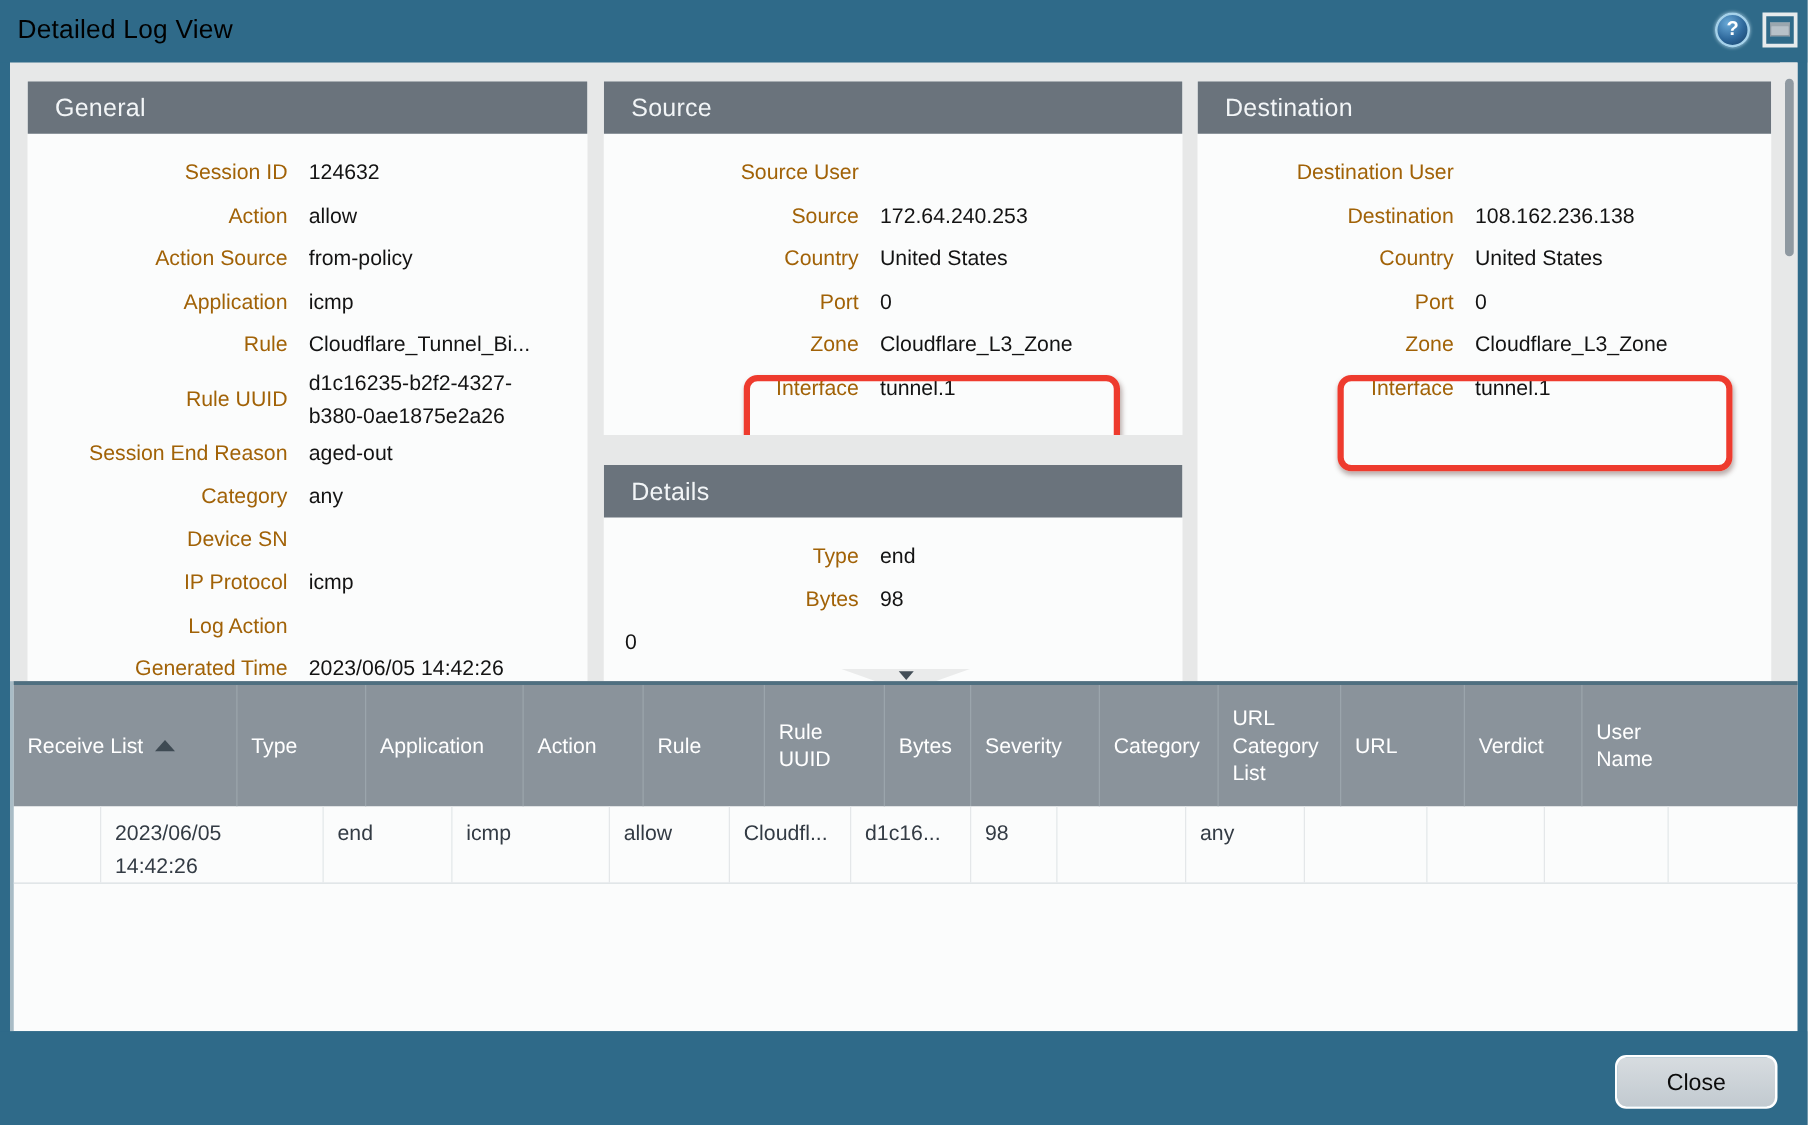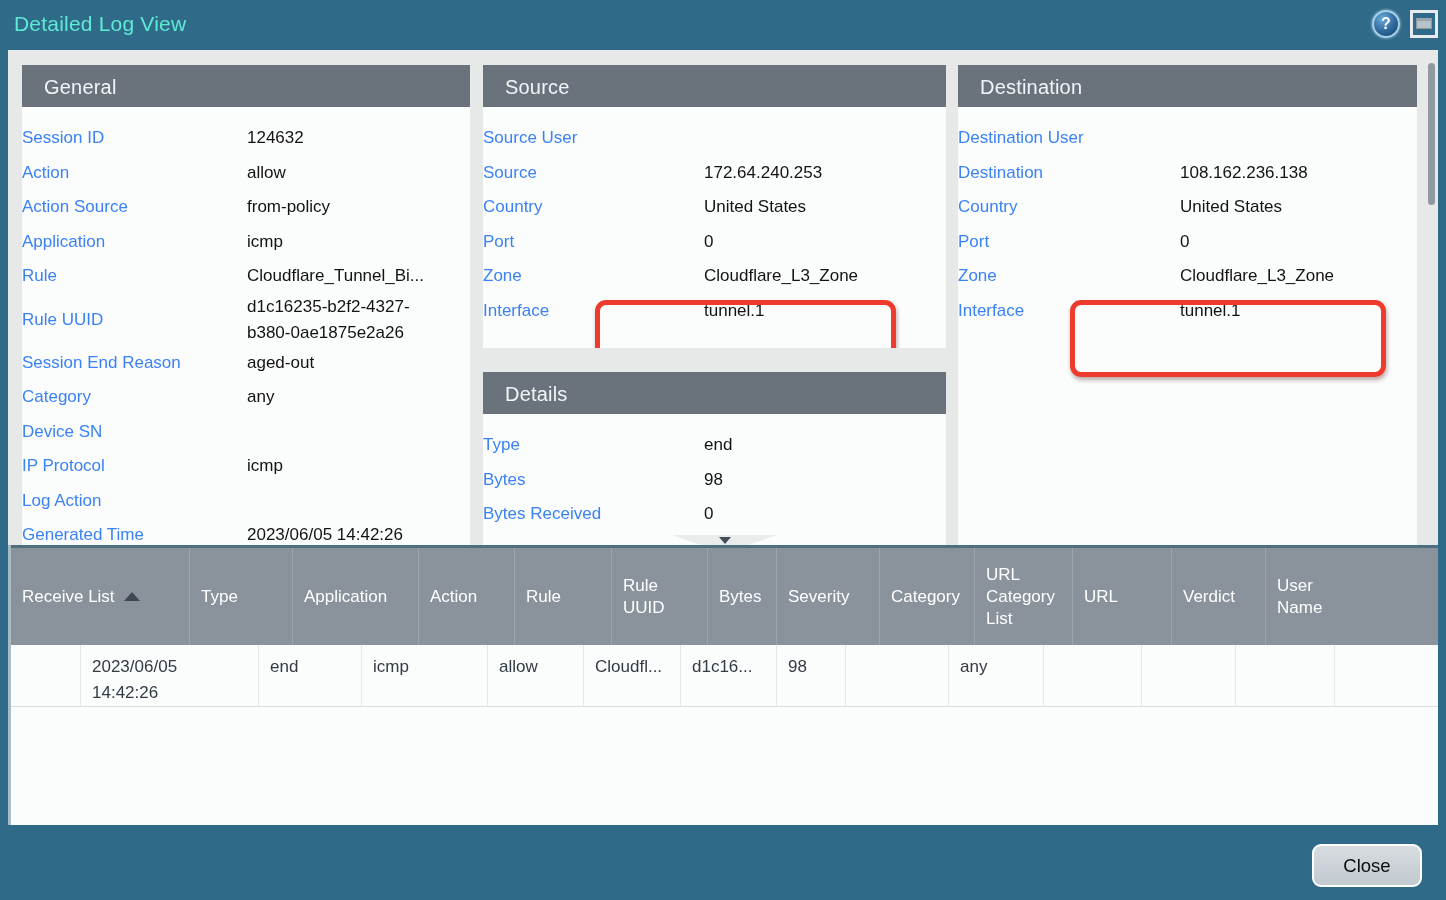--- a/index.html
+++ b/index.html
@@ -8,21 +8,21 @@
     position:relative;
     background:#2f6a89;
     font-family:"Liberation Sans","DejaVu Sans",sans-serif;
     -webkit-font-smoothing:antialiased;
   }
 
   
   .titlebar { position:absolute; top:0; left:0; width:1446px; height:50px; background:#2f6a89; }
   .titlebar .title {
     position:absolute; left:14px; top:12px;
-    color:#5eead4; font-size:21px; letter-spacing:.2px;
+    color:#000000; font-size:21px; letter-spacing:.2px;
   }
   .help-icon {
     position:absolute; right:46px; top:10px; width:28px; height:28px;
     border-radius:50%;
     background:radial-gradient(circle at 35% 28%, #6aaad8 0%, #2e689b 55%, #153f66 100%);
     border:2px solid #a6d2ea;
     box-shadow:0 0 3px rgba(210,235,250,.8);
     color:#fff; font-size:16px; font-weight:bold;
     text-align:center; line-height:23px; cursor:pointer;
   }
@@ -38,21 +38,21 @@
   
   .content { position:absolute; left:8px; top:50px; width:1430px; height:495px; background:#e7e8e8; }
 
   .panel { position:absolute; background:#fbfcfc; overflow:hidden; }
   .panel-header {
     height:42px; background:#6a737c; color:#f2f5f7;
     font-size:20px; line-height:45px; padding-left:22px; letter-spacing:.2px;
   }
   .panel-body { padding-top:14px; position:relative; }
   .prow { display:flex; align-items:center; min-height:34.5px; font-size:17px; line-height:26px; }
-  .prow .lbl { width:var(--lw); color:#3b82f6; flex:none; }
+  .prow .lbl { width:var(--lw); text-align:right; color:#a16207; flex:none; }
   .prow .val { margin-left:17px; color:#131313; word-break:break-word; }
 
   .panel-general     { left:14px;  top:15px;  width:448px; height:480px; --lw:208px; }
   .panel-source      { left:475px; top:15px;  width:463px; height:283px; --lw:204px; }
   .panel-details     { left:475px; top:322px; width:463px; height:173px; --lw:204px; }
   .panel-destination { left:950px; top:15px;  width:459px; height:480px; --lw:205px; }
 
   .uuid-val { max-width:175px; }
 
   .highlight-box {
@@ -110,21 +110,21 @@
   }
   .splitter .tri {
     width:0; height:0; margin-top:2px;
     border-left:6px solid transparent; border-right:6px solid transparent;
     border-top:7px solid #434e57;
   }
 
   
   .footer { position:absolute; left:0; top:825px; width:1446px; height:75px; background:#2f6a89; }
   .close-btn {
-    position:absolute; right:24px; top:19px; width:110px; height:43px;
+    position:absolute; right:24px; top:19px; width:130px; height:43px;
     background:linear-gradient(#d7dce0,#c2cad0);
     border:2px solid #ffffff; border-radius:9px;
     font-family:"Liberation Sans",sans-serif;
     font-size:18.5px; color:#0c0c0c; cursor:pointer;
   }
 </style>
 </head>
 <body>
 
 <div class="titlebar">
@@ -227,21 +227,20 @@
     <div class="panel-body">
       <div class="prow">
         <span class="lbl">Type</span>
         <span class="val">end</span>
       </div>
       <div class="prow">
         <span class="lbl">Bytes</span>
         <span class="val">98</span>
       </div>
       <div class="prow">
-        <span class="lbl">Bytes Received</span>
         <span class="val">0</span>
       </div>
     </div>
   </div>
 
   <div class="panel panel-destination">
     <div class="panel-header">Destination</div>
     <div class="panel-body">
       <div class="prow">
         <span class="lbl">Destination User</span>

